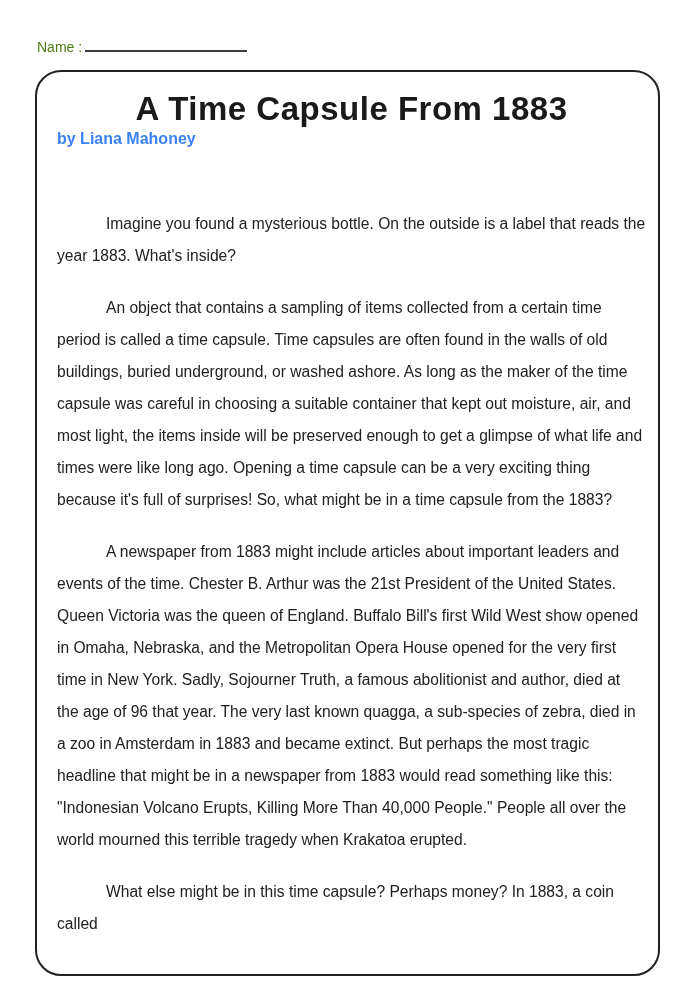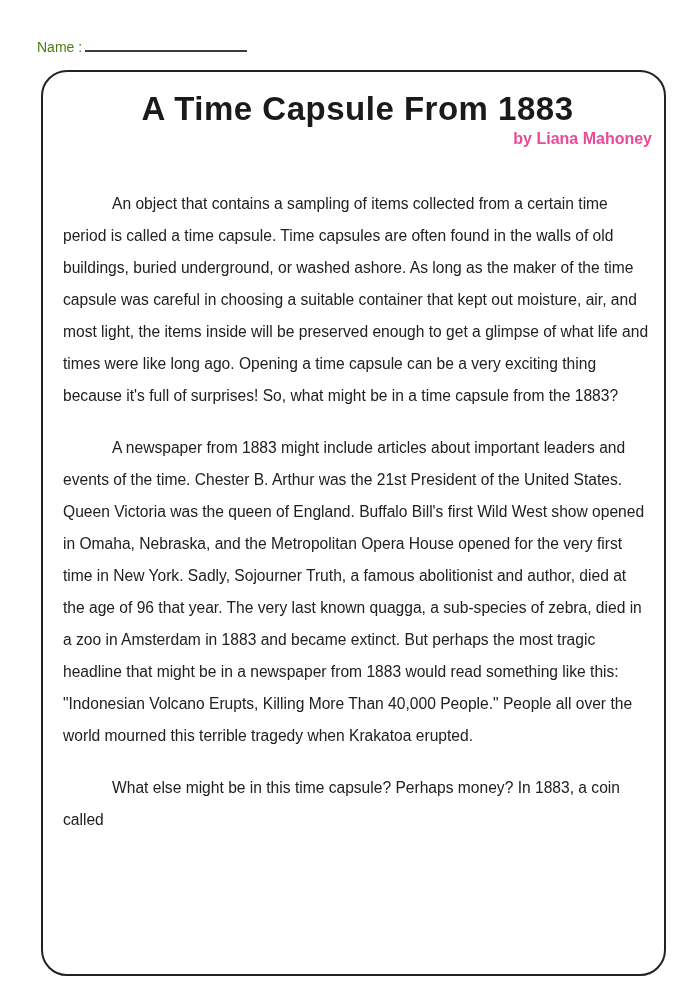--- a/index.html
+++ b/index.html
@@ -18,43 +18,43 @@
   }
   .name-blank{
     display:inline-block;
     width:162px;height:14px;
     border-bottom:2px solid #3c3c3c;
     margin-left:3px;
     vertical-align:baseline;
   }
   
   .reading-box{
-    position:absolute;left:41px;top:70px;
+    position:absolute;left:35px;top:70px;
     width:625px;height:906px;
     box-sizing:border-box;
     border:2px solid #222;
     border-radius:26px;
     padding:14px 12px 0 20px;
     overflow:hidden;
     background:#ffffff;
   }
   .page-title{
     margin:4px 0 2px 0;
     text-align:center;
     font-size:33px;
     font-weight:bold;
     letter-spacing:0.5px;
     color:#1a1a1a;
   }
   .byline{
-    text-align:right;
+    text-align:left;
     font-size:16px;
     font-weight:bold;
-    color:#ec4899;
-    margin:0 0 40px 0;
+    color:#3b82f6;
+    margin:0 0 60px 0;
   }
   .body-text p{
     margin:0 0 20px 0;
     font-size:15.6px;
     line-height:32px;
     text-indent:49px;
     color:#212121;
   }
   
   .illo-float{
@@ -84,19 +84,20 @@
   </div>
 
   <div class="reading-box">
 
     <h1 class="page-title">A Time Capsule From 1883</h1>
     <div class="byline">by Liana Mahoney</div>
 
     <div class="body-text">
 
 
+      <p>Imagine you found a mysterious bottle. On the outside is a label that reads the year 1883. What's inside?</p>
       <p>An object that contains a sampling of items collected from a certain time period is called a time capsule. Time capsules are often found in the walls of old buildings, buried underground, or washed ashore. As long as the maker of the time capsule was careful in choosing a suitable container that kept out moisture, air, and most light, the items inside will be preserved enough to get a glimpse of what life and times were like long ago. Opening a time capsule can be a very exciting thing because it's full of surprises! So, what might be in a time capsule from the 1883?</p>
       <p>A newspaper from 1883 might include articles about important leaders and events of the time. Chester B. Arthur was the 21st President of the United States. Queen Victoria was the queen of England. Buffalo Bill's first Wild West show opened in Omaha, Nebraska, and the Metropolitan Opera House opened for the very first time in New York. Sadly, Sojourner Truth, a famous abolitionist and author, died at the age of 96 that year. The very last known quagga, a sub-species of zebra, died in a zoo in Amsterdam in 1883 and became extinct. But perhaps the most tragic headline that might be in a newspaper from 1883 would read something like this: "Indonesian Volcano Erupts, Killing More Than 40,000 People." People all over the world mourned this terrible tragedy when Krakatoa erupted.</p>
       <p>What else might be in this time capsule? Perhaps money? In 1883, a coin called</p>
 
     </div>
   </div>
 </div>
 
 </body></html>

